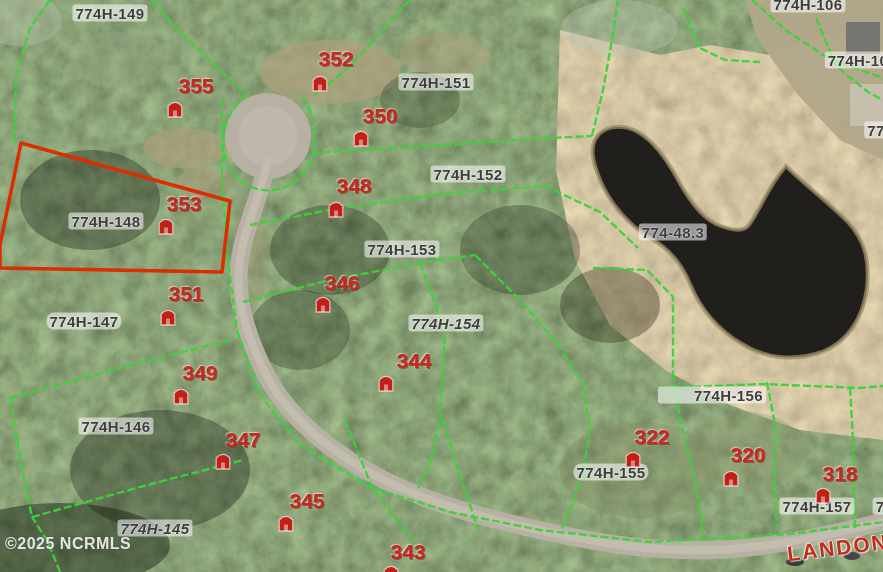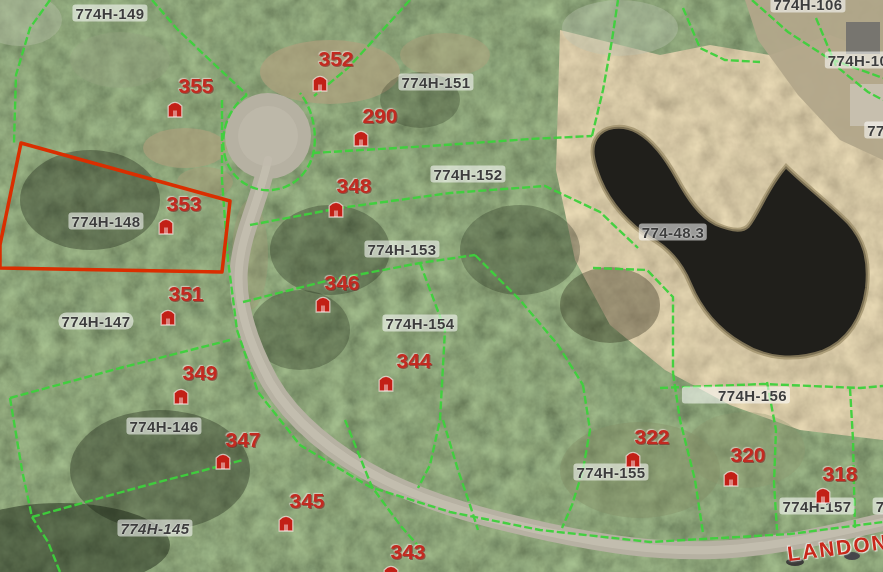--- a/index.html
+++ b/index.html
@@ -148,33 +148,33 @@
   <span class="parcel-label" style="left: 110px; top: 13px;">774H-149</span>
 
   <span class="parcel-label" style="left: 436px; top: 82px;">774H-151</span>
 
   <span class="parcel-label" style="left: 468px; top: 174px;">774H-152</span>
 
   <span class="parcel-label" style="left: 402px; top: 249px;">774H-153</span>
 
   <span class="parcel-label" style="left: 106px; top: 221px;">774H-148</span>
 
-  <span class="parcel-label" style="left: 96px; top: 321px; border-radius: 8px;">774H-147</span>
-
-  <span class="parcel-label" style="left: 420px; top: 323px;">774H-154</span>
-
-  <span class="parcel-label" style="left: 116px; top: 426px; margin-left: 48px;">774H-146</span>
+  <span class="parcel-label" style="left: 84px; top: 321px; border-radius: 8px;">774H-147</span>
+
+  <span class="parcel-label" style="left: 446px; top: 323px; font-style: italic;">774H-154</span>
+
+  <span class="parcel-label" style="left: 116px; top: 426px;">774H-146</span>
 
   <span class="parcel-label" style="left: 155px; top: 528px; font-style: italic;">774H-145</span>
 
   <span class="parcel-label" style="left: 673px; top: 232px;">774-48.3</span>
 
-  <span class="parcel-label" style="left: 736px; top: 395px; padding-left: 36px;">774H-156</span>
-
-  <span class="parcel-label" style="left: 611px; top: 472px;">774H-155</span>
+  <span class="parcel-label" style="left: 712px; top: 395px; padding-left: 36px;">774H-156</span>
+
+  <span class="parcel-label" style="left: 611px; top: 472px; border-radius: 8px;">774H-155</span>
 
   <span class="parcel-label" style="left: 817px; top: 506px;">774H-157</span>
 
   <span class="parcel-label" style="left: 808px; top: 4px;">774H-106</span>
 
   <span class="parcel-label" style="left: 858px; top: 60px;">774H-10</span>
 
   <span class="parcel-label" style="left: 876px; top: 130px;">77</span>
 
   <span class="parcel-label" style="left: 880px; top: 506px;">7</span>
@@ -189,21 +189,21 @@
 
   <div class="lot-marker">
     <span class="lot-number" style="left: 336px; top: 59px;">352</span>
     <svg class="house-icon" width="18" height="20" viewBox="0 0 18 20" style="left: 311px; top: 72px;">
       <path d="M2.2,8 Q9,0.8 15.8,8 L15.8,19 L2.2,19 Z" fill="#c22016" stroke="rgba(255,240,240,.65)" stroke-width="1.3"></path>
       <rect x="7" y="12.5" width="4" height="6.5" fill="rgba(255,255,255,.45)"></rect>
     </svg>
   </div>
 
   <div class="lot-marker">
-    <span class="lot-number" style="left: 380px; top: 116px;">290</span>
+    <span class="lot-number" style="left: 380px; top: 116px;">350</span>
     <svg class="house-icon" width="18" height="20" viewBox="0 0 18 20" style="left: 352px; top: 127px;">
       <path d="M2.2,8 Q9,0.8 15.8,8 L15.8,19 L2.2,19 Z" fill="#c22016" stroke="rgba(255,240,240,.65)" stroke-width="1.3"></path>
       <rect x="7" y="12.5" width="4" height="6.5" fill="rgba(255,255,255,.45)"></rect>
     </svg>
   </div>
 
   <div class="lot-marker">
     <span class="lot-number" style="left: 354px; top: 186px;">348</span>
     <svg class="house-icon" width="18" height="20" viewBox="0 0 18 20" style="left: 327px; top: 198px;">
       <path d="M2.2,8 Q9,0.8 15.8,8 L15.8,19 L2.2,19 Z" fill="#c22016" stroke="rgba(255,240,240,.65)" stroke-width="1.3"></path>
@@ -294,13 +294,14 @@
   <div class="lot-marker">
     <span class="lot-number" style="left: 840px; top: 474px;">318</span>
     <svg class="house-icon" width="18" height="20" viewBox="0 0 18 20" style="left: 814px; top: 484px;">
       <path d="M2.2,8 Q9,0.8 15.8,8 L15.8,19 L2.2,19 Z" fill="#c22016" stroke="rgba(255,240,240,.65)" stroke-width="1.3"></path>
       <rect x="7" y="12.5" width="4" height="6.5" fill="rgba(255,255,255,.45)"></rect>
     </svg>
   </div>
 </div>
 
   <div class="road-label">LANDON</div>
+  <div class="watermark">©2025 NCRMLS</div>
 </div>
 
 </body></html>

